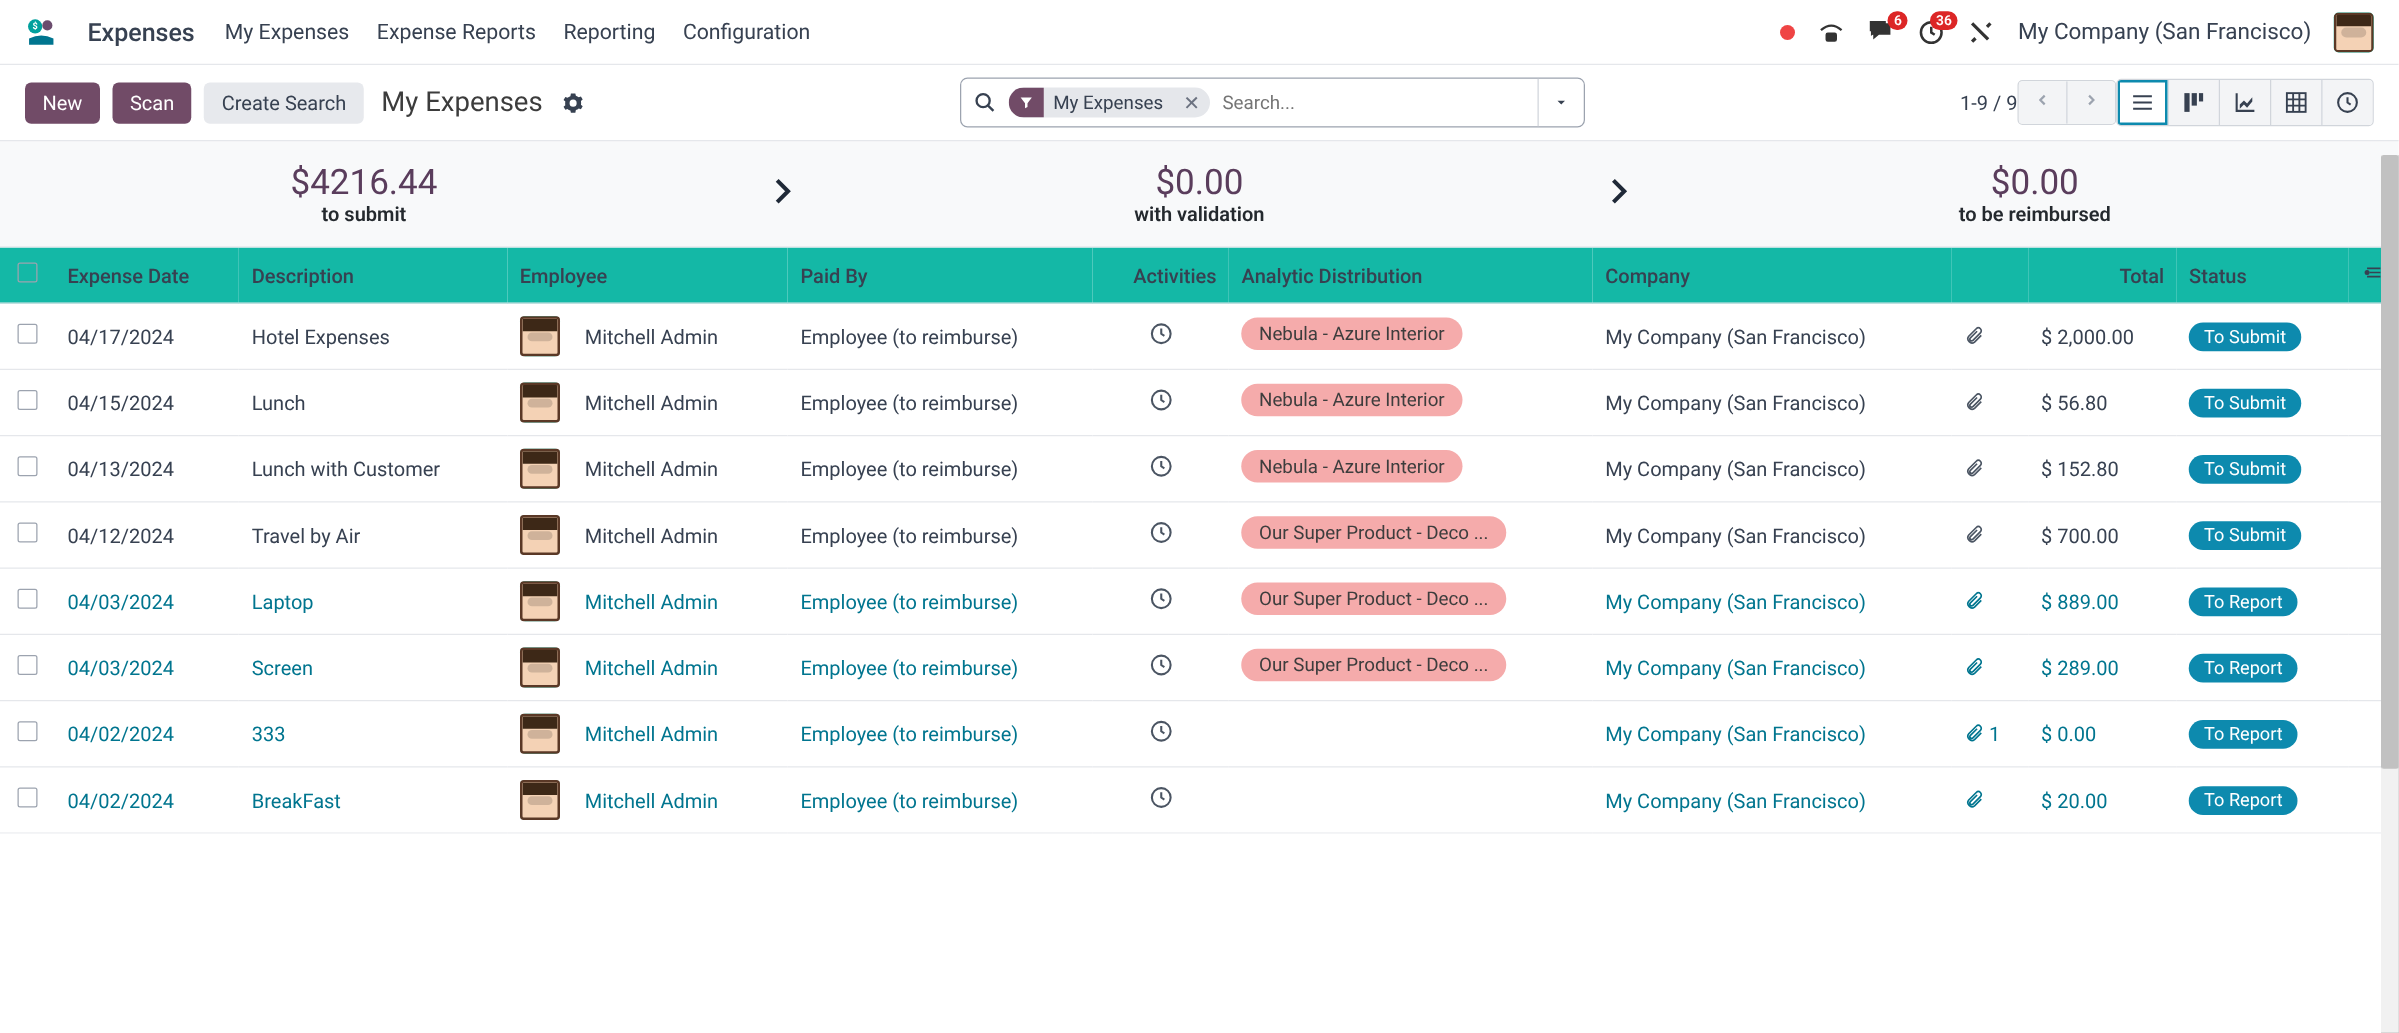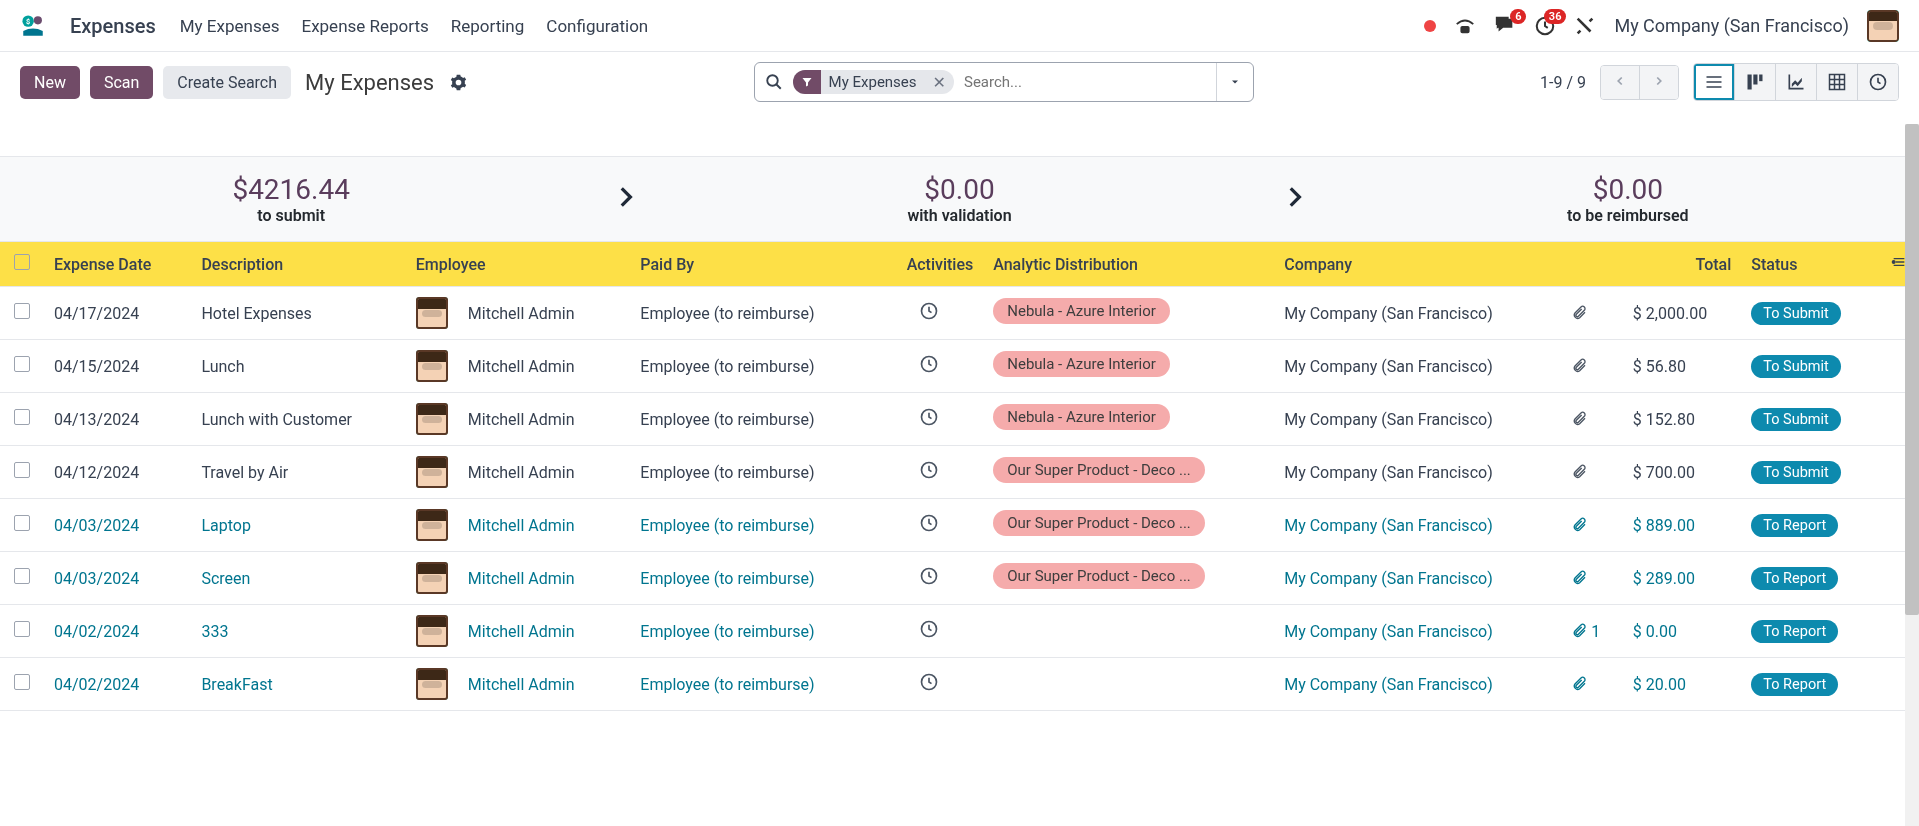--- a/index.html
+++ b/index.html
@@ -175,21 +175,20 @@
       border-left: 1px solid #d1d5db;
       padding: 0 12px;
       height: 100%;
       display: flex;
       align-items: center;
       cursor: pointer;
     }
     .pager-area {
       display: flex;
       align-items: center;
-      gap: 14px;
       text-align: right;
     }
     .pager-text {
       font-size: 16px;
       color: #374151;
     }
     .pager-btns {
       display: flex;
       border: 1px solid #d1d5db;
       border-radius: 4px;
@@ -225,21 +224,20 @@
     }
     .view-btn + .view-btn { border-left: 1px solid #d1d5db; }
     
     .summary-dashboard {
       display: flex;
       align-items: center;
       background: #f8f9fa;
       border-top: 1px solid #e5e7eb;
       border-bottom: 1px solid #e5e7eb;
       padding: 16px 0;
-      margin-top: 44px;
     }
     .summary-card {
       flex: 1;
       text-align: center;
     }
     .summary-amount {
       font-size: 28px;
       color: #5a3d5c;
       font-weight: 400;
     }
@@ -260,21 +258,21 @@
       width: 100%;
       border-collapse: collapse;
     }
     thead th {
       text-align: left;
       padding: 12px 10px;
       font-weight: 500;
       font-size: 16px;
       color: #374151;
       border-bottom: 1px solid #e5e7eb;
-      background: #fde047;
+      background: #14b8a6;
     }
     thead th.right { text-align: right; }
     tbody td {
       padding: 10px 10px;
       border-bottom: 1px solid #e5e7eb;
       font-size: 16px;
       vertical-align: middle;
     }
     tbody td.right { text-align: left; }
     .checkbox-cell { width: 44px; text-align: center; }

